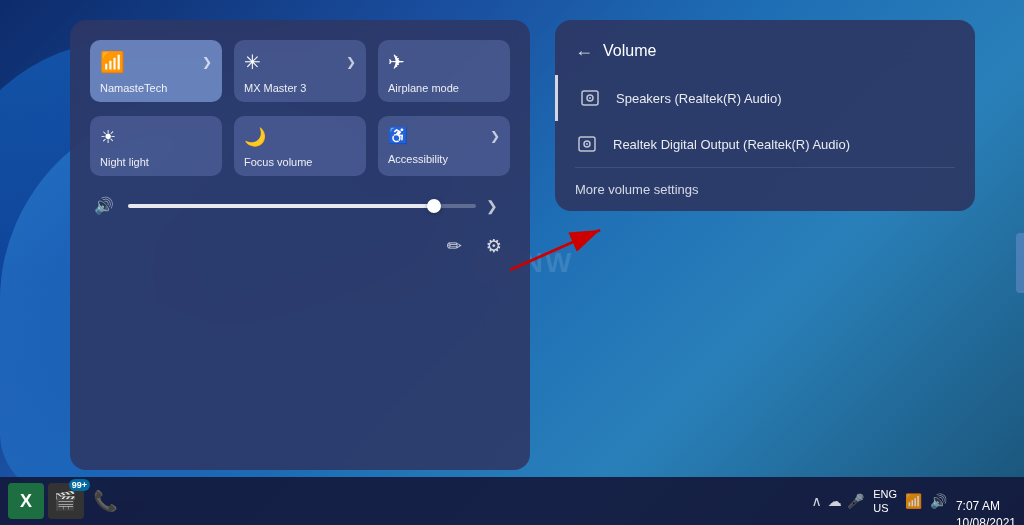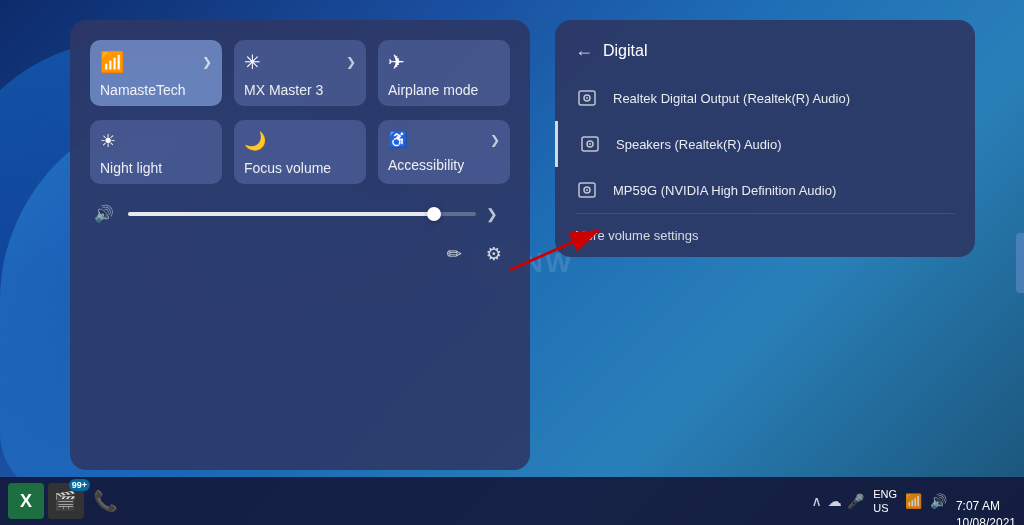--- a/index.html
+++ b/index.html
@@ -88,21 +88,21 @@
       color: white;
     }
 
     .tile-chevron {
       font-size: 12px;
       color: rgba(255,255,255,0.7);
       cursor: pointer;
     }
 
     .tile-label {
-      font-size: 14px;
+      font-size: 11px;
       color: rgba(255,255,255,0.9);
       white-space: nowrap;
     }
 
     .tile.active {
       background: rgba(130, 160, 220, 0.7);
     }
 
     
     .second-row {
@@ -439,55 +439,45 @@
     <marker id="arrowhead" markerWidth="10" markerHeight="7" refX="10" refY="3.5" orient="auto">
       <polygon points="0 0, 10 3.5, 0 7" fill="#cc0000"></polygon>
     </marker>
   </defs>
   <line x1="10" y1="50" x2="100" y2="10" stroke="#cc0000" stroke-width="3" marker-end="url(#arrowhead)"></line>
 </svg>
 
 <div class="volume-panel">
   <div class="volume-panel-header">
     <span class="back-arrow">←</span>
-    <span class="volume-panel-title">Digital</span>
+    <span class="volume-panel-title">Volume</span>
+  </div>
+
+  <div class="audio-device active">
+    <span class="audio-device-icon">
+      <svg width="22" height="22" viewBox="0 0 22 22" fill="none" xmlns="http://www.w3.org/2000/svg">
+        <rect x="3" y="4" width="16" height="14" rx="2" stroke="rgba(255,255,255,0.7)" stroke-width="1.5" fill="none"></rect>
+        <circle cx="11" cy="11" r="3" stroke="rgba(255,255,255,0.7)" stroke-width="1.5" fill="none"></circle>
+        <circle cx="11" cy="11" r="1" fill="rgba(255,255,255,0.7)"></circle>
+      </svg>
+    </span>
+    <span class="audio-device-name">Speakers (Realtek(R) Audio)</span>
   </div>
 
   <div class="audio-device">
     <span class="audio-device-icon">
       <svg width="22" height="22" viewBox="0 0 22 22" fill="none" xmlns="http://www.w3.org/2000/svg">
         <rect x="3" y="4" width="16" height="14" rx="2" stroke="rgba(255,255,255,0.7)" stroke-width="1.5" fill="none"></rect>
         <circle cx="11" cy="11" r="3" stroke="rgba(255,255,255,0.7)" stroke-width="1.5" fill="none"></circle>
         <circle cx="11" cy="11" r="1" fill="rgba(255,255,255,0.7)"></circle>
       </svg>
     </span>
     <span class="audio-device-name">Realtek Digital Output (Realtek(R) Audio)</span>
   </div>
 
-  <div class="audio-device active">
-    <span class="audio-device-icon">
-      <svg width="22" height="22" viewBox="0 0 22 22" fill="none" xmlns="http://www.w3.org/2000/svg">
-        <rect x="3" y="4" width="16" height="14" rx="2" stroke="rgba(255,255,255,0.7)" stroke-width="1.5" fill="none"></rect>
-        <circle cx="11" cy="11" r="3" stroke="rgba(255,255,255,0.7)" stroke-width="1.5" fill="none"></circle>
-        <circle cx="11" cy="11" r="1" fill="rgba(255,255,255,0.7)"></circle>
-      </svg>
-    </span>
-    <span class="audio-device-name">Speakers (Realtek(R) Audio)</span>
-  </div>
-
-  <div class="audio-device">
-    <span class="audio-device-icon">
-      <svg width="22" height="22" viewBox="0 0 22 22" fill="none" xmlns="http://www.w3.org/2000/svg">
-        <rect x="3" y="4" width="16" height="14" rx="2" stroke="rgba(255,255,255,0.7)" stroke-width="1.5" fill="none"></rect>
-        <circle cx="11" cy="11" r="3" stroke="rgba(255,255,255,0.7)" stroke-width="1.5" fill="none"></circle>
-        <circle cx="11" cy="11" r="1" fill="rgba(255,255,255,0.7)"></circle>
-      </svg>
-    </span>
-    <span class="audio-device-name">MP59G (NVIDIA High Definition Audio)</span>
-  </div>
 
   <div class="divider-line"></div>
 
   <div class="more-volume-settings">More volume settings</div>
 </div>
 
 <div class="panel-tab"></div>
 
 <div class="watermark">© TSNW</div>
 

